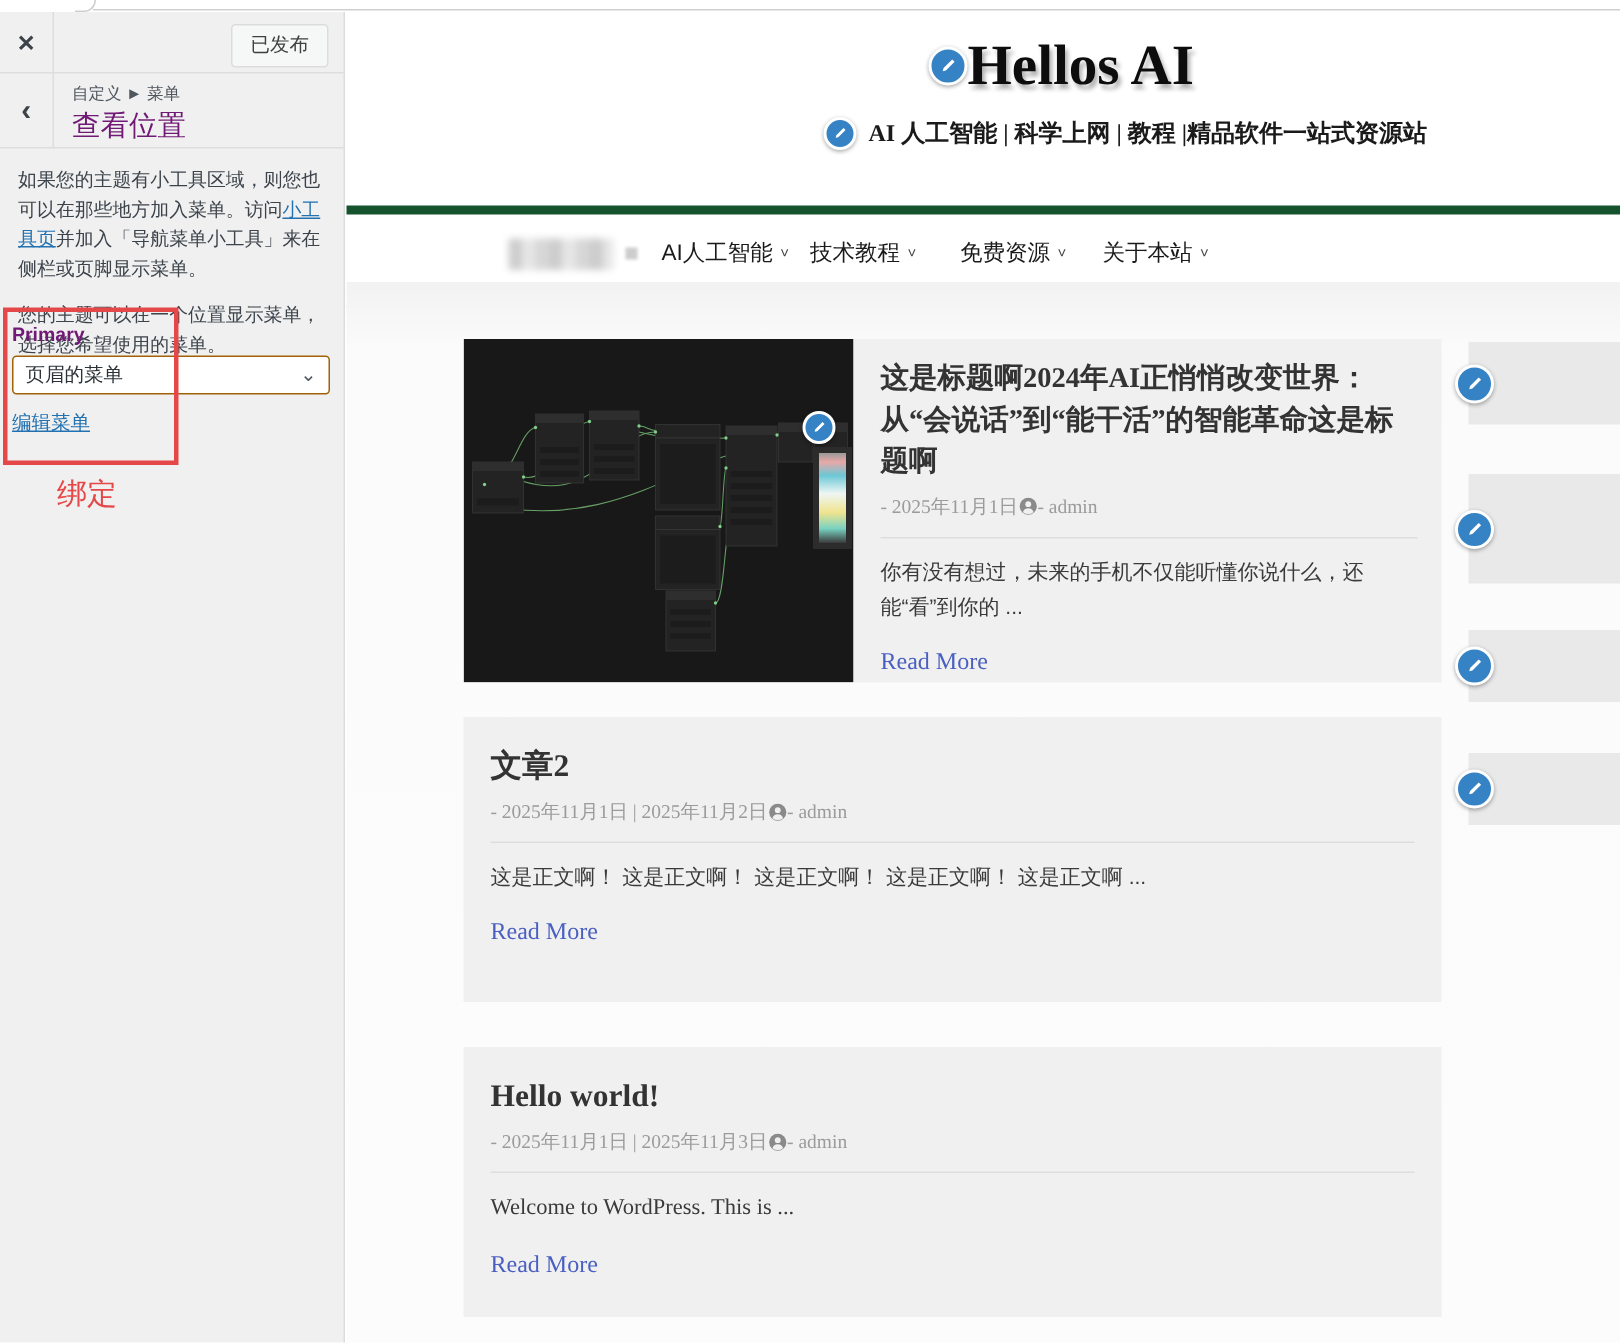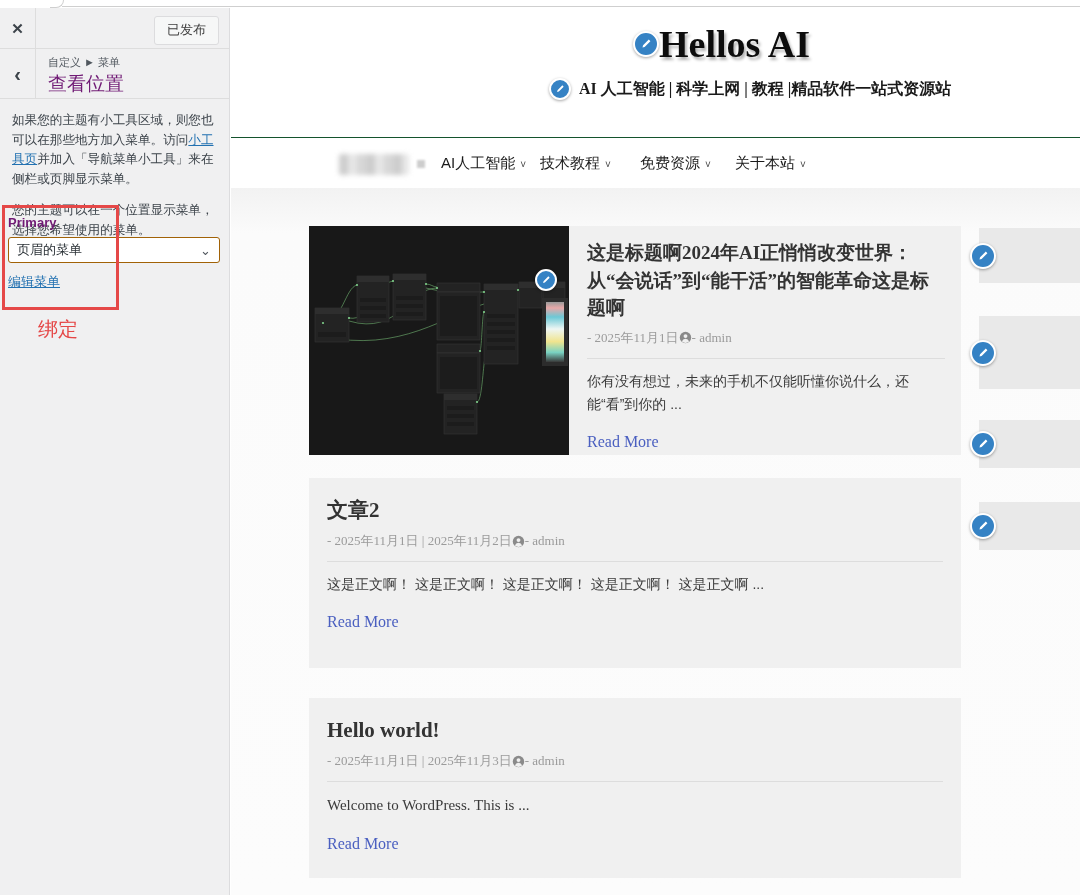--- a/index.html
+++ b/index.html
@@ -38,36 +38,36 @@
   .cz-select .sel-chev { margin-left:auto; color:#50575e; font-size:13px; }
   .cz-editmenu { display:inline-block; margin-top:10px; font-size:13px; }
   .red-box { position:absolute; left:2px; top:197px; width:117px; height:105px;
     border:3px solid #e54848; z-index:6; pointer-events:none; }
   .red-note { position:absolute; left:38px; top:308px; font-size:20px; color:#e54848; z-index:6; }
 
   
   .preview { position:absolute; left:231px; top:8px; width:849px; height:887px; background:#fff; }
   .site-header { position:absolute; left:0; top:0; width:100%; height:180px; background:#fff; }
 
-  .title-row { position:absolute; left:402px; top:14px; display:flex; align-items:center;text-align:center; }
+  .title-row { position:absolute; left:388px; top:14px; display:flex; align-items:center;text-align:center; }
   .site-title { font-family:"Liberation Serif","DejaVu Serif",serif; font-size:38px; font-weight:bold;
     color:#0d0d0d; text-shadow:2px 3px 3px rgba(0,0,0,.3); letter-spacing:0; }
   .tagline-row { position:absolute; left:318px; top:70px; display:flex; align-items:center; }
   .site-tagline { font-family:"Liberation Serif","DejaVu Serif",serif; font-size:16px; font-weight:bold; color:#1a1a1a; margin-left:8px; }
 
   .edit-badge { width:26px; height:26px; border-radius:50%; background:#3582c4; border:2px solid #fff;
     box-shadow:0 1px 3px rgba(0,0,0,.35); display:flex; align-items:center; justify-content:center;
     cursor:pointer; flex:0 0 auto; }
   .edit-badge svg { width:12px; height:12px; }
   .edit-badge.sm { width:22px; height:22px; }
   .edit-badge.sm svg { width:10px; height:10px; }
   .edit-abs { position:absolute; z-index:4; }
 
   .site-nav { position:absolute; left:0; top:129px; width:100%; height:68px;
-    border-top:1px solid #14532d; border-bottom:1px solid #d2d2d2; background:#fff; }
+    border-top:6px solid #14532d; border-bottom:1px solid #d2d2d2; background:#fff; }
   .nav-logo { position:absolute; left:108px; top:16px; width:70px; height:21px;
     background:repeating-linear-gradient(90deg,#bdbdbd 0 9px,#dedede 9px 18px,#cacaca 18px 27px);
     filter:blur(2.5px); opacity:.75; border-radius:2px; }
   .nav-logo-dot { position:absolute; left:186px; top:22px; width:8px; height:8px; background:#cdcdcd; filter:blur(1px); }
   .nav-item { position:absolute; top:0; height:51px; display:flex; align-items:center;
     font-size:15px; color:#1a1a1a; cursor:pointer; text-decoration:none; }
   .nav-item .chev { font-size:10px; color:#444; margin-left:5px; margin-top:2px; }
 
   .content { position:absolute; left:0; top:180px; width:100%; height:707px;
     background:linear-gradient(180deg,#f2f2f2 0,#fbfbfb 45px,#fcfcfc 100%); }

